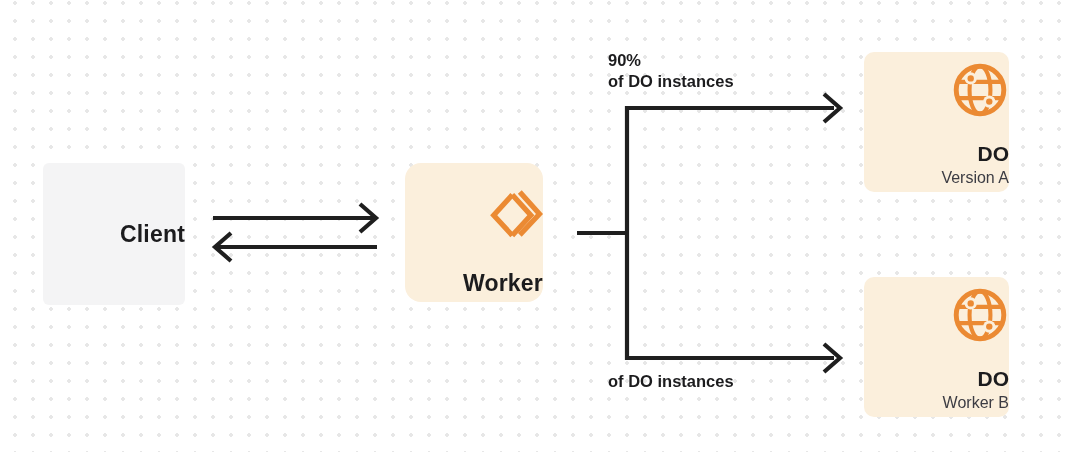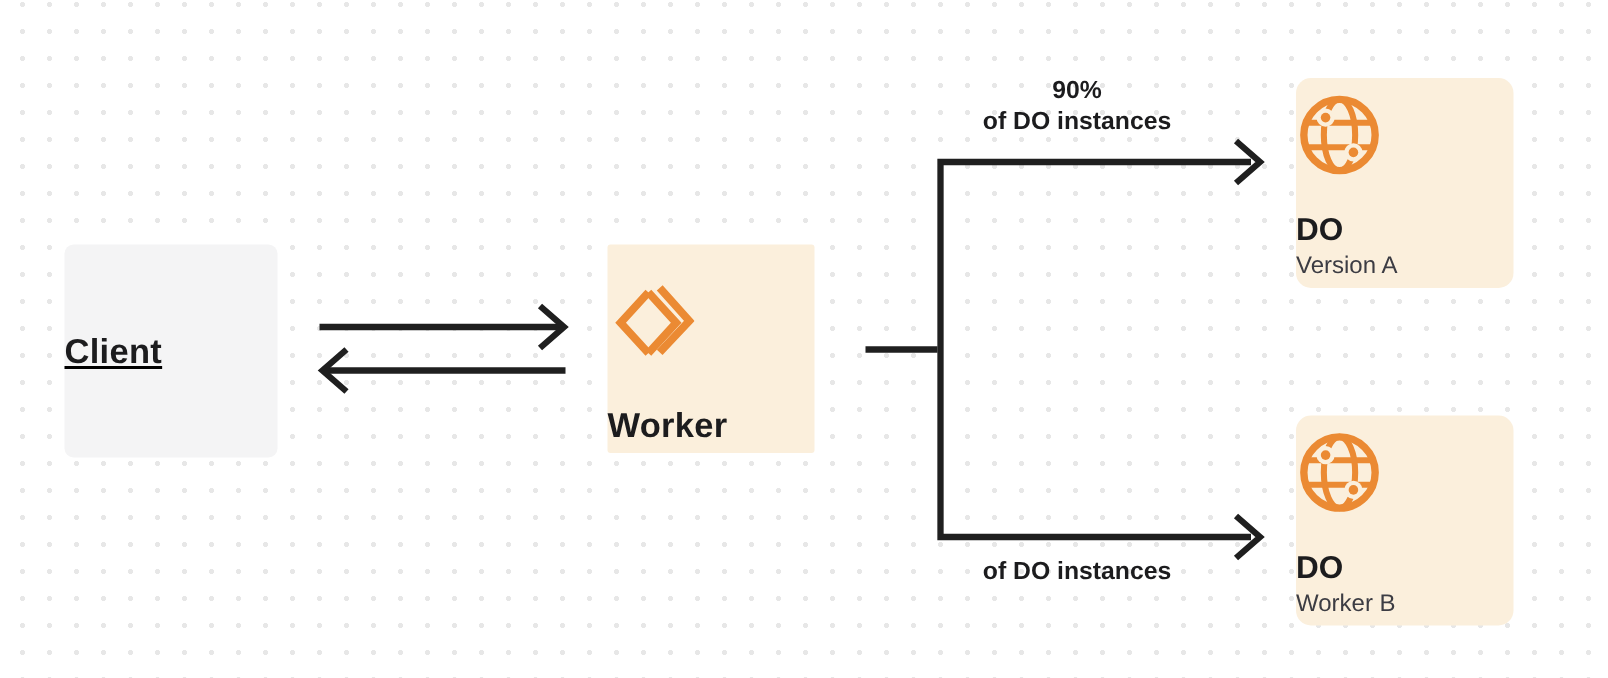--- a/index.html
+++ b/index.html
@@ -23,52 +23,51 @@
     position:relative;
     width:1072px;height:452px;
     background-color:var(--background);
     background-image:radial-gradient(circle,var(--dot) 1.7px,transparent 1.9px);
     background-size:18px 18px;
     background-position:6px 12px;
   }
   .arrows-layer{position:absolute;left:0;top:0;width:1072px;height:452px;pointer-events:none;}
   .arrows-layer path{fill:none;stroke:var(--line);stroke-width:4.2;stroke-linejoin:miter;stroke-linecap:butt;}
 
-  .node{position:absolute;display:flex;flex-direction:column;align-items:flex-start;}
+  .node{position:absolute;display:flex;flex-direction:column;align-items:flex-end;}
   .node-client{
     left:43px;top:163px;width:142px;height:142px;
     background:var(--box-gray);border-radius:6px;
     justify-content:center;
-    text-decoration:underline;
   }
   .client-label{font-size:23px;font-weight:700;color:var(--text-primary);letter-spacing:.2px;}
 
   .node-worker{
     left:405px;top:163px;width:138px;height:139px;
-    background:var(--box-cream);border-radius:2px;
+    background:var(--box-cream);border-radius:16px;
     padding-top:21px;
   }
   .worker-icon{width:58px;height:60px;}
   .worker-icon path{fill:none;stroke:var(--accent-orange);stroke-width:9;stroke-linejoin:miter;stroke-linecap:butt;}
   .worker-label{margin-top:26px;font-size:23px;font-weight:700;color:var(--text-primary);letter-spacing:.2px;}
 
   .node-do{
     width:145px;height:140px;
     background:var(--box-cream);border-radius:10px;
     padding-top:9px;
   }
   .node-do-a{left:864px;top:52px;}
   .node-do-b{left:864px;top:277px;}
   .globe-icon{width:58px;height:58px;}
   .do-title{margin-top:23px;font-size:21px;font-weight:700;color:var(--text-primary);line-height:1.1;}
   .do-subtitle{margin-top:3px;font-size:16px;font-weight:400;color:var(--text-secondary);line-height:1.2;}
 
   .branch-label{
     position:absolute;left:608px;width:220px;
-    text-align:center;font-size:16.5px;font-weight:600;
+    font-size:16.5px;font-weight:600;
     line-height:21px;color:var(--text-primary);
   }
   .branch-label-top{top:50px;}
   .branch-label-bottom{top:371px;}
 </style>
 </head>
 <body>
 
 <div class="canvas">
 

